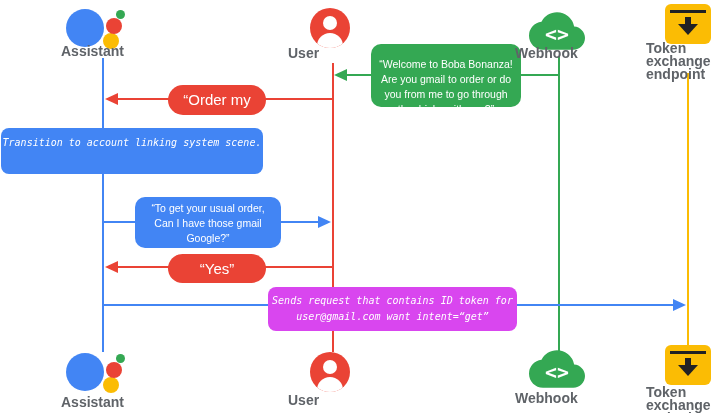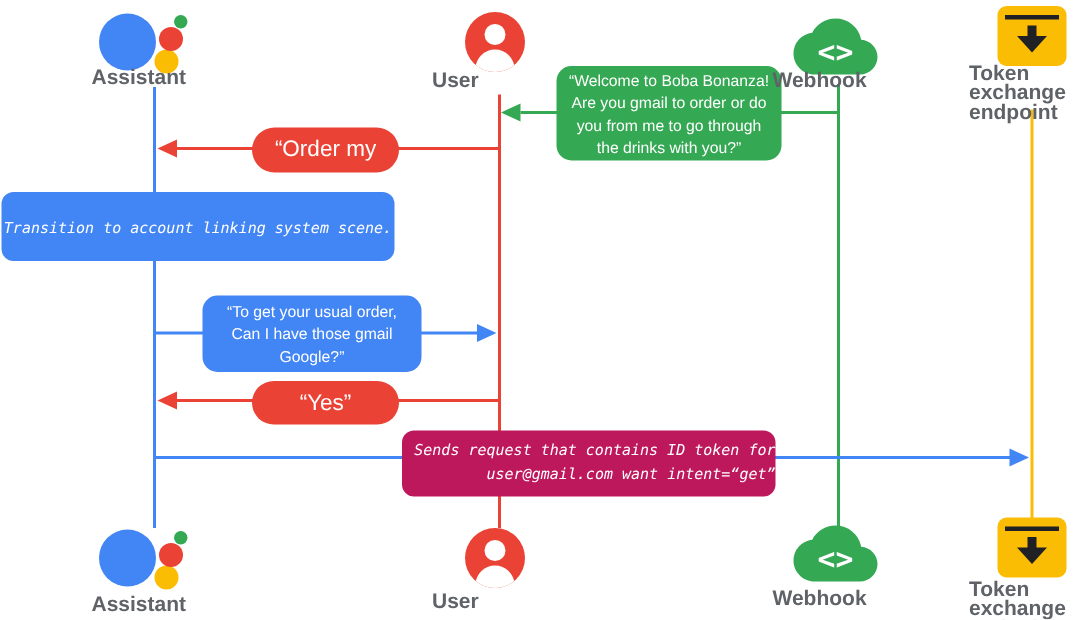--- a/index.html
+++ b/index.html
@@ -15,26 +15,26 @@
   .ll-token{left:687px;top:73px;height:274px;background:#FBBC04;}
   
   .aline{position:absolute;height:2px;}
   .ahead{position:absolute;width:0;height:0;border-top:6px solid transparent;border-bottom:6px solid transparent;}
   
   .msg{position:absolute;color:#fff;text-align:center;box-sizing:border-box;}
   .speech{font-size:10.5px;line-height:15px;border-radius:10px;}
   .sysnote{font-family:"DejaVu Sans Mono",monospace;font-style:italic;font-size:10px;line-height:16px;border-radius:8px;white-space:nowrap;}
   .pill{font-size:15px;border-radius:15px;}
   .msg span{display:block;}
-  .m-green{left:371px;top:44px;width:150px;height:63px;background:#34A853;padding-top:3px;}
+  .m-green{left:371px;top:44px;width:150px;height:63px;background:#34A853;padding-top:13px;}
   .m-order{left:168px;top:85px;width:98px;height:30px;line-height:30px;background:#EA4335;}
-  .m-transition{left:1px;top:128px;width:262px;height:46px;background:#4285F4;padding-top:17px;}
+  .m-transition{left:1px;top:128px;width:262px;height:46px;background:#4285F4;padding-top:7px;}
   .m-ask{left:135px;top:197px;width:146px;height:51px;background:#4285F4;padding-top:4px;}
   .m-yes{left:168px;top:254px;width:98px;height:29px;line-height:29px;background:#EA4335;}
-  .m-send{left:268px;top:287px;width:249px;height:44px;background:#be185d;padding-top:6px;text-align:right;}
+  .m-send{left:268px;top:287px;width:249px;height:44px;background:#d946ef;padding-top:6px;}
   
   .actor-label{position:absolute;width:84px;text-align:left;color:#5F6368;
     font-size:14px;font-weight:bold;line-height:13px;}
   
   .asst-icon{position:absolute;width:59px;height:44px;}
   .asst-icon i{position:absolute;border-radius:50%;}
   .asst-blue{left:0;top:3px;width:38px;height:38px;background:#4285F4;}
   .asst-yellow{left:37px;top:27px;width:16px;height:16px;background:#FBBC04;}
   .asst-red{left:40px;top:12px;width:16px;height:16px;background:#EA4335;}
   .asst-green{left:50px;top:4px;width:9px;height:9px;background:#34A853;}

